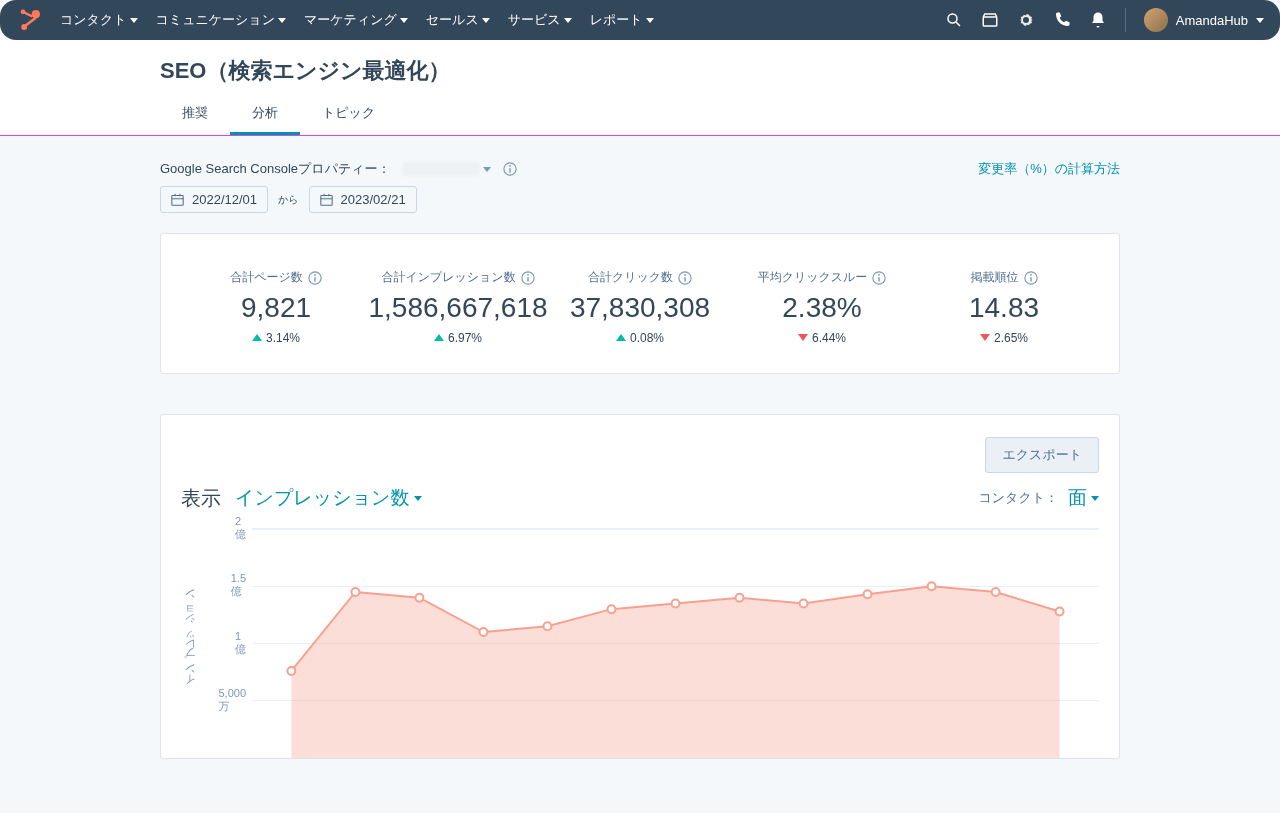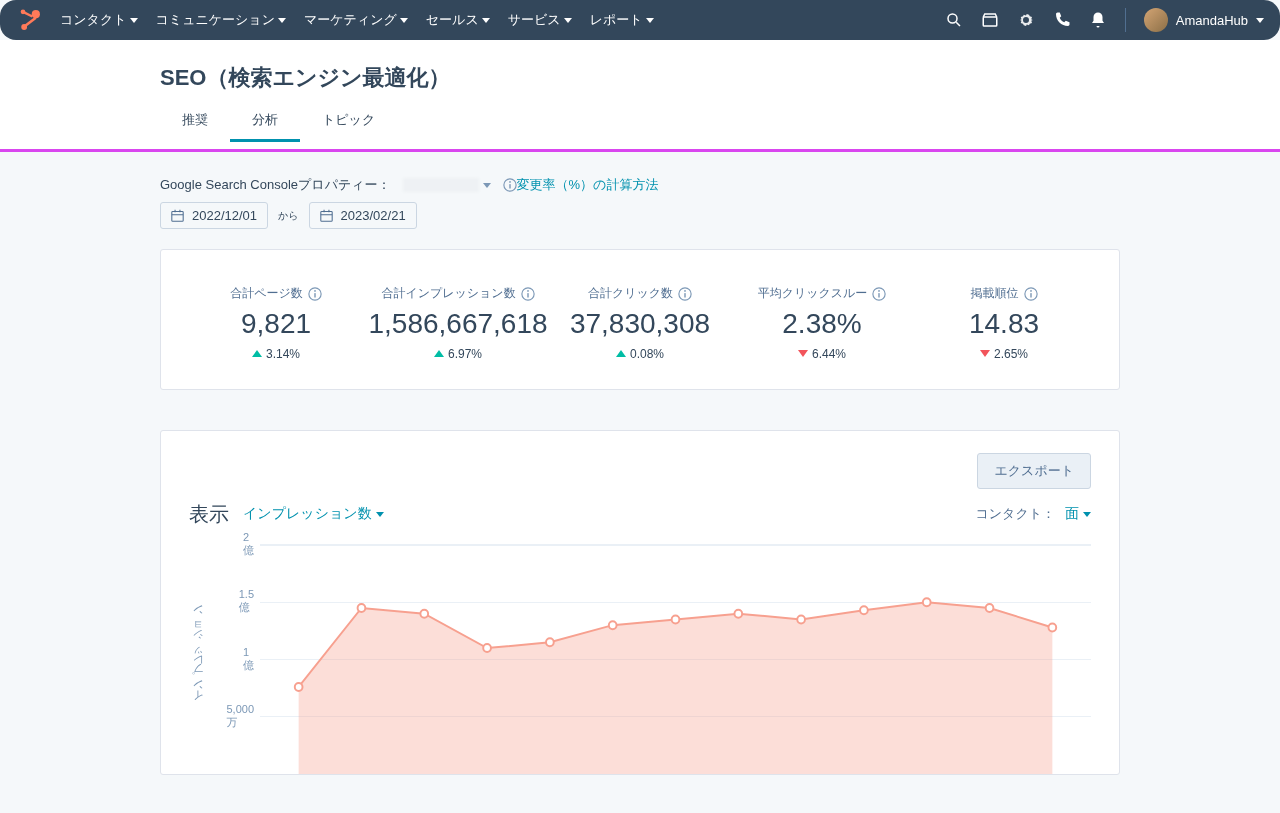--- a/index.html
+++ b/index.html
@@ -7,50 +7,50 @@
 .topnav { background: #33475b; height: 40px; display: flex; align-items: center; padding: 0 16px; color: #fff; border-radius: 16px; }
 .logo { width: 28px; height: 28px; margin-right: 16px; display: flex; align-items: center; }
 .nav-items { display: flex; gap: 18px; flex: 1; }
 .nav-item { color: #fff; font-size: 13px; cursor: pointer; display: flex; align-items: center; gap: 3px; }
 .nav-right { display: flex; align-items: center; gap: 18px; }
 .nav-icon { width: 18px; height: 18px; cursor: pointer; display: flex; align-items: center; justify-content: center; }
 .nav-divider { width: 1px; height: 24px; background: #516f90; }
 .user { display: flex; align-items: center; gap: 8px; cursor: pointer; justify-content: center; }
 .avatar { width: 24px; height: 24px; border-radius: 50%; background: linear-gradient(135deg,#d4a574,#8b6f47); }
 .username { font-size: 13px; }
-.page-header { background: #fff; border-bottom: 3px solid #d946ef; padding: 7px 160px; }
+.page-header { background: #fff; border-bottom: 1px solid #d946ef; padding: 0 160px; }
 .page-title { font-size: 22px; font-weight: 600; color: #33475b; padding: 16px 0 6px; }
 .tabs { display: flex; gap: 0; }
 .tab { padding: 12px 22px 10px; color: #33475b; cursor: pointer; border-bottom: 3px solid transparent; font-size: 13px; }
 .tab.active { border-bottom-color: #0091ae; font-weight: 500; }
 .content { padding: 24px 160px 40px; max-width: 1280px; margin: 0 auto; }
-.filters-row { display: flex; align-items: center; margin-bottom: 8px; }
+.filters-row { display: flex; align-items: center; justify-content: space-between; margin-bottom: 8px; }
 .filters { display: flex; align-items: center; gap: 8px; color: #33475b; font-size: 13px; }
 .prop-blur { display: inline-block; width: 76px; height: 14px; background: #eef1f4; border-radius: 2px; filter: blur(1px); }
 .prop-select { display:inline-flex; align-items:center; gap:4px; cursor:pointer; padding:2px 4px; }
 .info-circle { width: 14px; height: 14px; display: inline-flex; }
 .info-circle svg { fill: #7c98b6; }
 .link { color: #0091ae; font-size: 13px; cursor: pointer; }
 .date-row { display: flex; align-items: center; gap: 10px; margin-bottom: 20px; }
 .date-input { background: #f5f8fa; border: 1px solid #cbd6e2; border-radius: 3px; padding: 5px 10px; display: inline-flex; align-items: center; gap: 8px; cursor: pointer; font-size: 13px; color: #33475b; }
 .date-sep { font-size: 10px; }
 .metrics-card { background: #fff; border: 1px solid #dfe3eb; border-radius: 3px; padding: 34px 24px 28px; display: flex; justify-content: space-around; margin-bottom: 40px; }
 .metric { text-align: center; flex:1; }
 .metric-label { font-size: 12px; color: #506e91; display: inline-flex; align-items: center; gap: 5px; justify-content: center; }
 .metric-value { font-size: 28px; font-weight: 400; color: #33475b; margin: 6px 0 4px; font-variant-numeric: tabular-nums; }
 .metric-delta { font-size: 12px; display: inline-flex; align-items: center; gap: 4px; justify-content: center; }
 .arrow-up { width:0;height:0;border-left:5px solid transparent;border-right:5px solid transparent;border-bottom:7px solid #00bda5;display:inline-block; }
 .arrow-down { width:0;height:0;border-left:5px solid transparent;border-right:5px solid transparent;border-top:7px solid #f2545b;display:inline-block; }
-.chart-card { background: #fff; border: 1px solid #dfe3eb; border-radius: 3px; padding: 22px 28px 0; }
+.chart-card { background: #fff; border: 1px solid #dfe3eb; border-radius: 3px; padding: 22px 20px 0; }
 .chart-toolbar { display: flex; justify-content: flex-end; margin-bottom: 12px; }
 .export-btn { background: #eaf0f6; border: 1px solid #cbd6e2; border-radius: 3px; padding: 8px 16px; color: #506e91; font-size: 13px; cursor: pointer; }
 .chart-header { display: flex; align-items: center; justify-content: space-between; margin-bottom: 16px; }
 .chart-left { display: flex; align-items: center; gap: 14px; }
 .chart-title { font-size: 20px; font-weight: 400; }
-.chart-select { color: #0091ae; font-size: 14px; display: inline-flex; align-items: center; gap: 4px; cursor: pointer; }
+.chart-select { color: #0091ae; font-size: 19px; display: inline-flex; align-items: center; gap: 4px; cursor: pointer; }
 .chart-right { display: flex; align-items: center; gap: 10px; font-size: 13px; color: #506e91; }
 .chart-meta { display: flex; gap: 12px; color: #7c98b6; font-size: 12px; margin-bottom: 16px; align-items:center;}
 .meta-sep { width: 1px; height: 12px; background: #cbd6e2; }
 .chart-area { position: relative; height: 230px; display:flex; }
 .y-axis-label { writing-mode: vertical-rl; transform: rotate(180deg); font-size: 11px; color: #7c98b6; text-align: center; padding: 0 2px; }
 .y-ticks { display:flex; flex-direction:column; justify-content:space-between; align-items:flex-end; padding-right:6px; height:100%; width:52px;}
 .y-tick { font-size: 11px; color: #7c98b6; height:0; position:relative; }
 .y-tick span{ position:absolute; transform:translateY(-50%); right:0;}
 .plot { flex:1; position:relative; border-top:1px solid #eaf0f6;}
 .gridline { position:absolute; left:0; right:0; border-top:1px solid #eaf0f6; }

